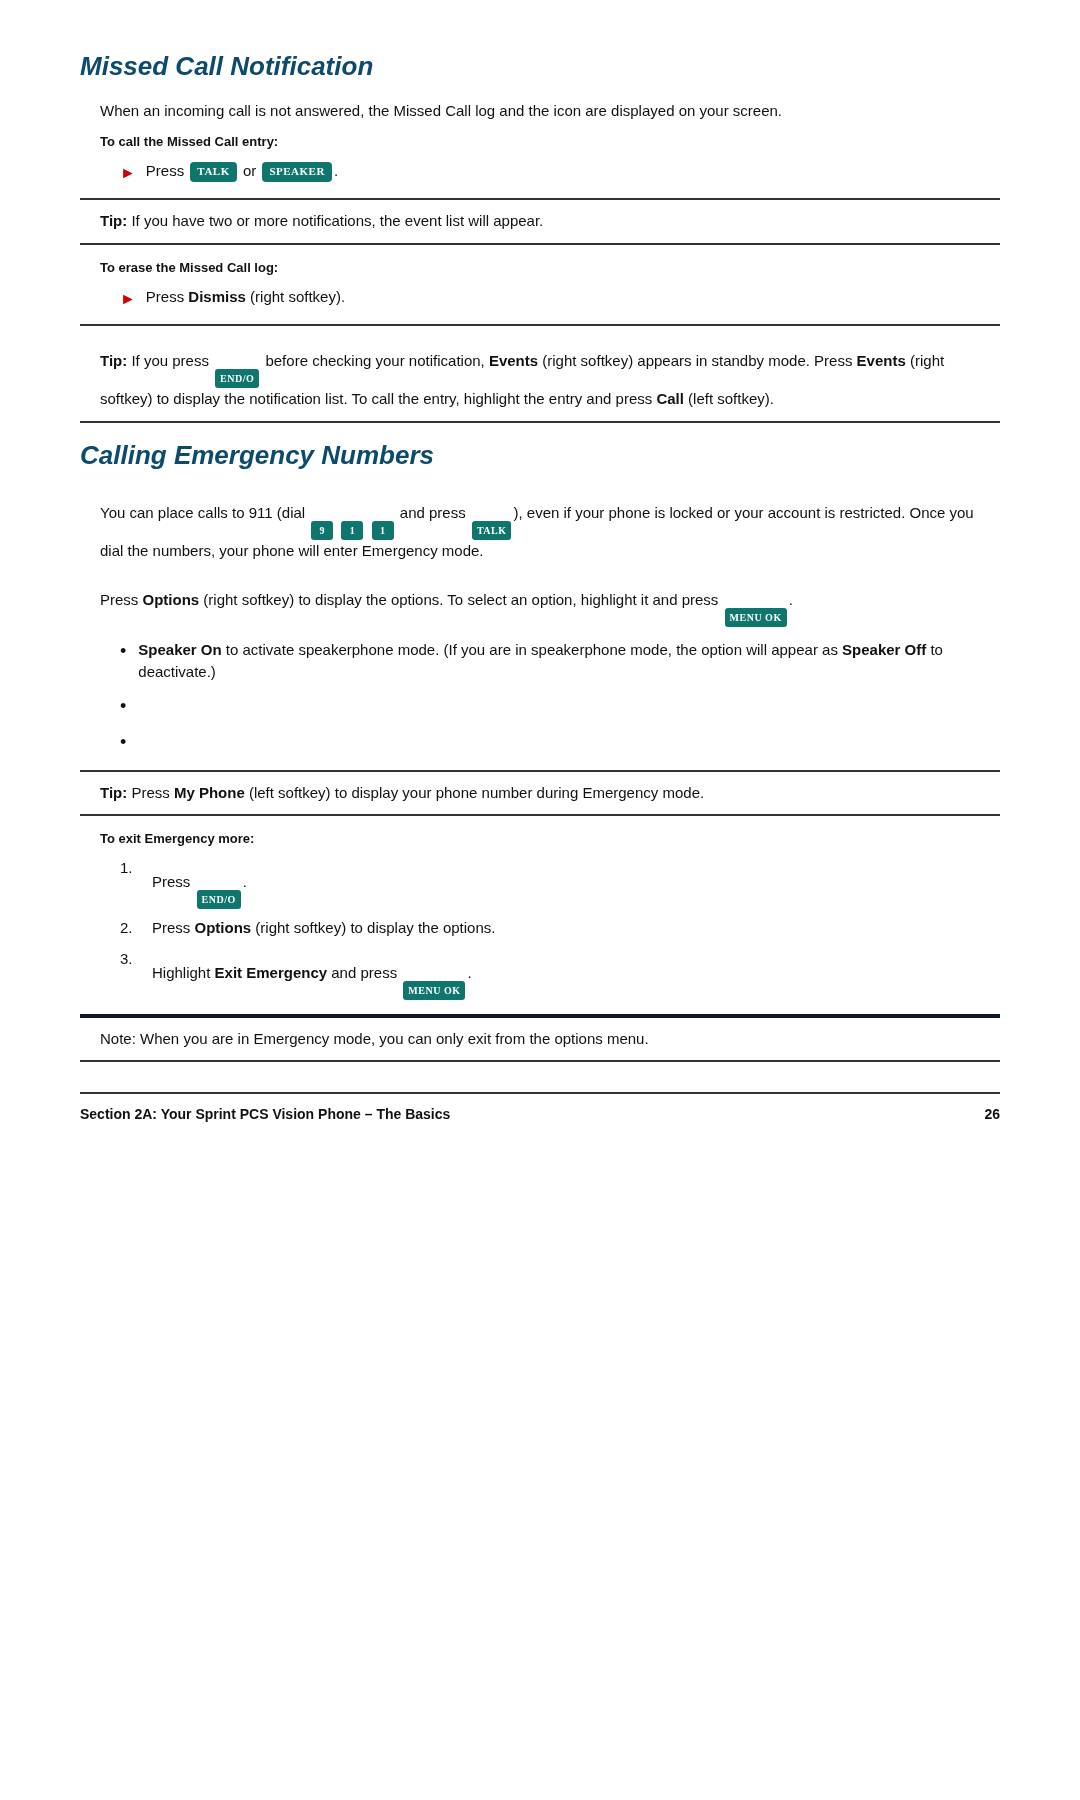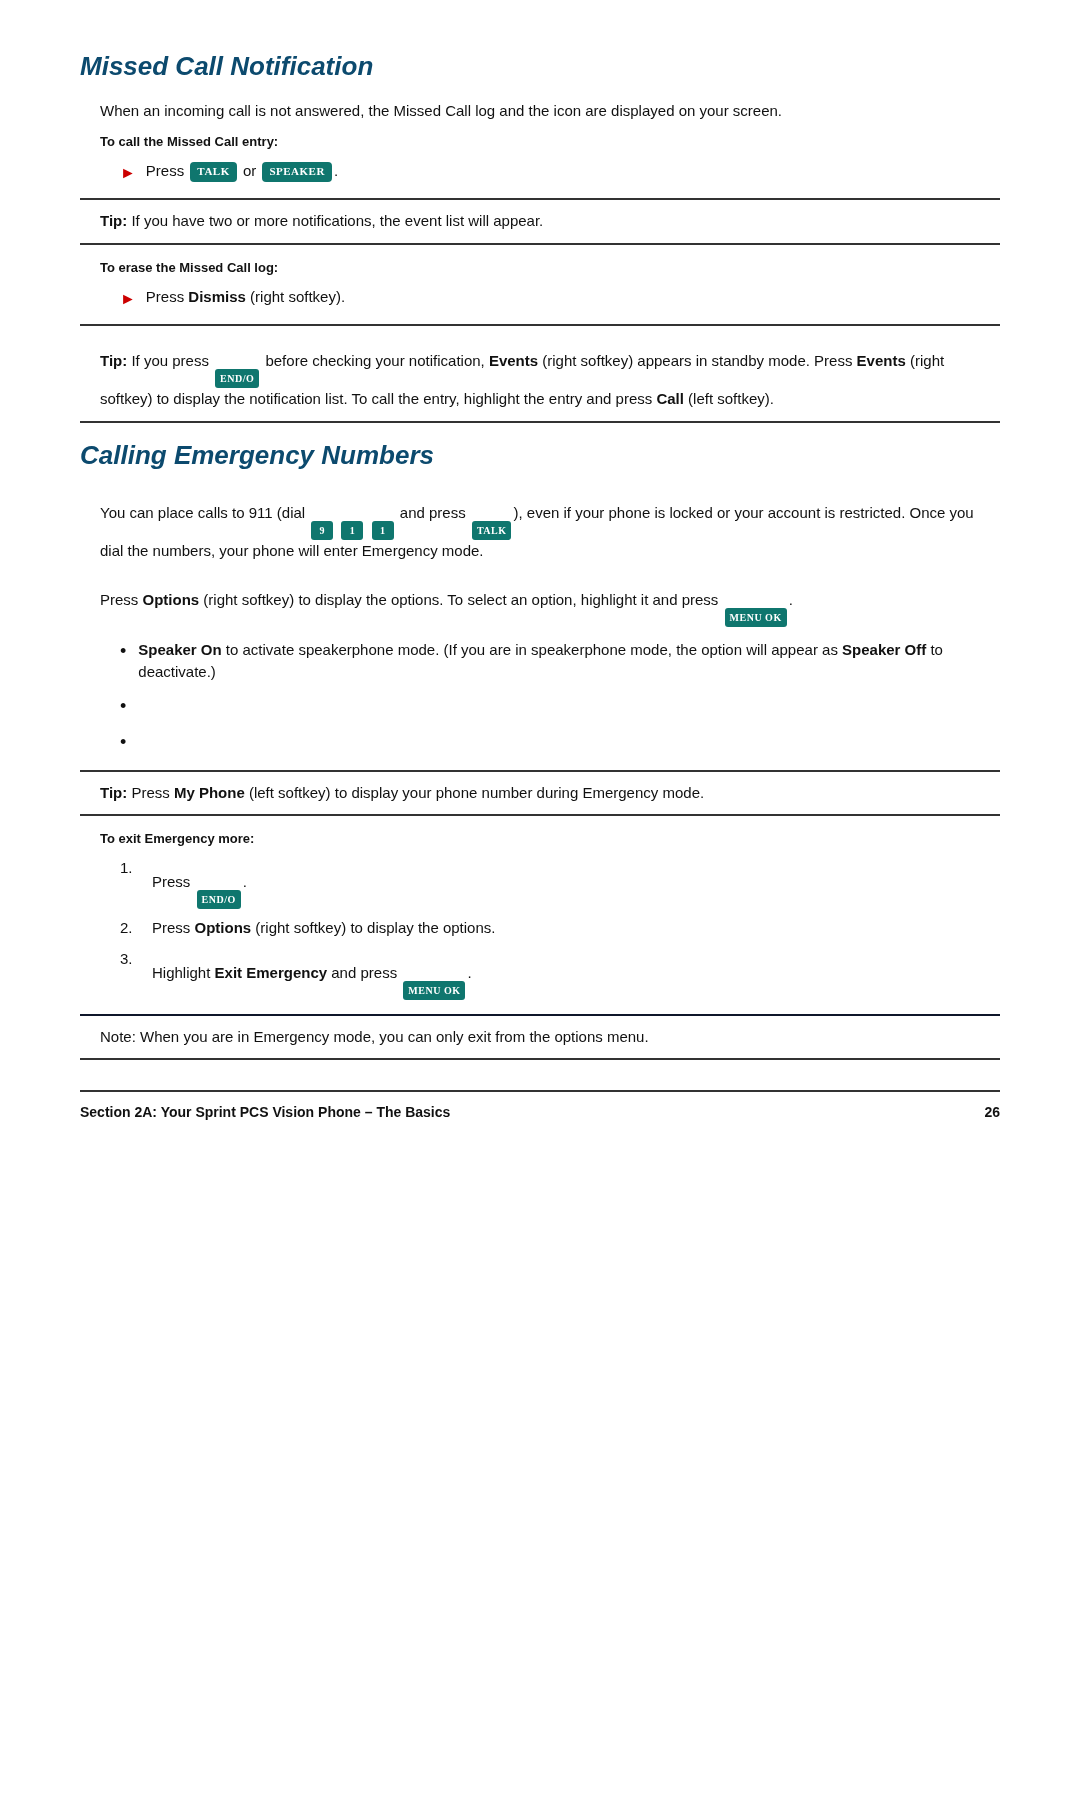--- a/index.html
+++ b/index.html
@@ -146,21 +146,21 @@
       padding-top: 10px;
       display: flex;
       justify-content: space-between;
       align-items: center;
       font-size: 14px;
       font-weight: bold;
       text-align: right;
     }
 
     .note-box {
-      border-top: 2px solid #0f172a;
+      border-top: 4px solid #0f172a;
       border-bottom: 2px solid #333;
       padding: 10px 20px;
       margin: 14px 0;
       font-size: 15px;
       line-height: 1.5;
     }
 
     b { font-weight: bold; }
   </style>
 </head>

